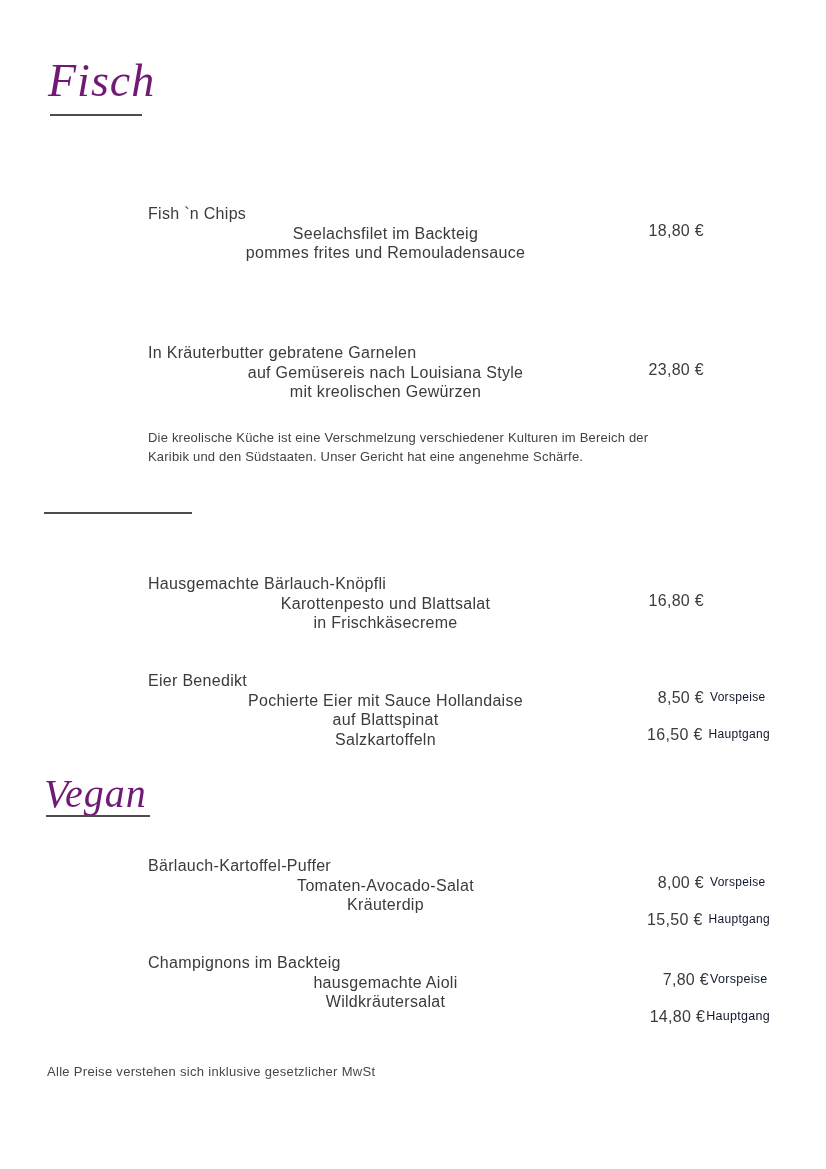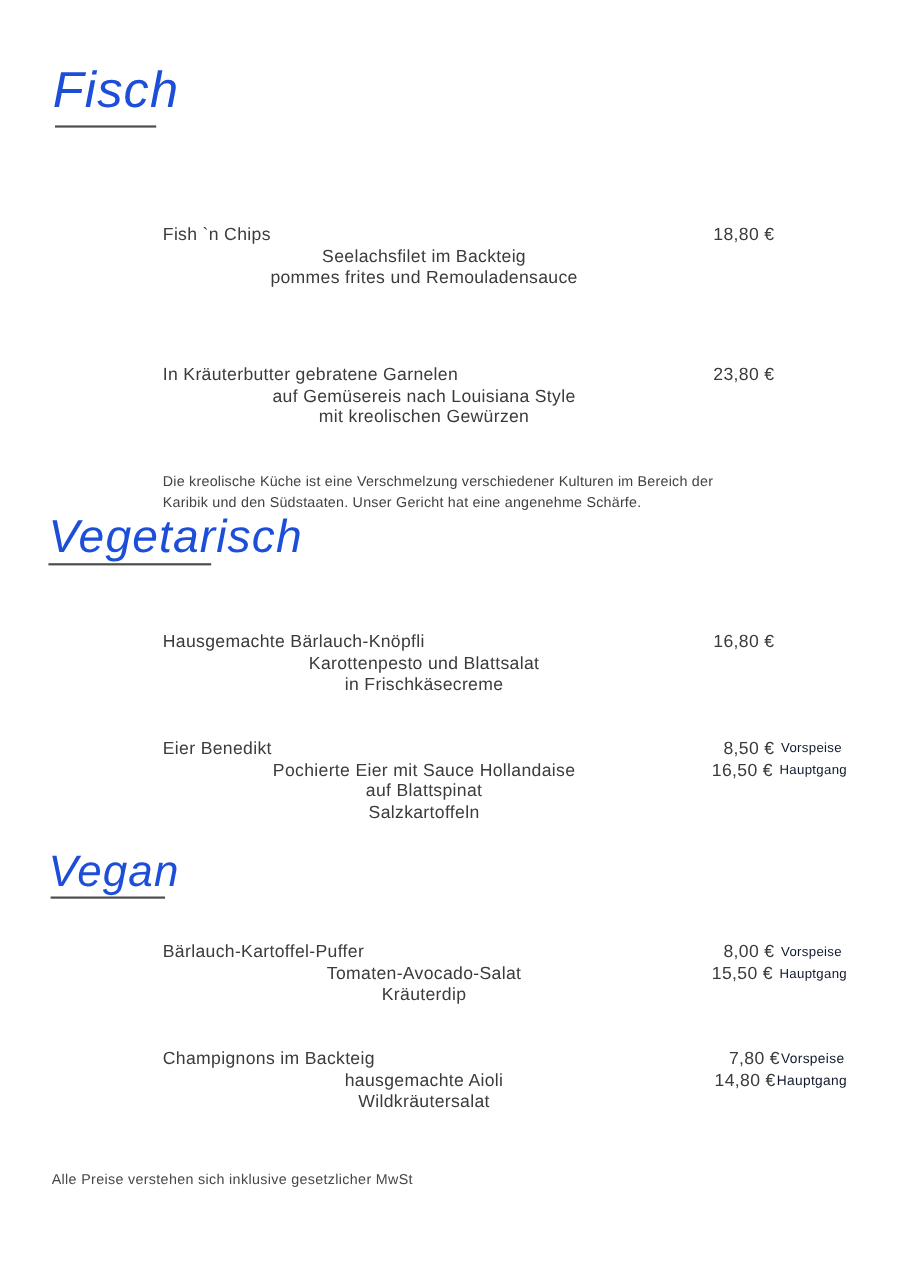--- a/index.html
+++ b/index.html
@@ -8,24 +8,24 @@
     background:#ffffff;
     font-family:"Liberation Sans", sans-serif;
     color:#3b3b3b;
     position:relative;
     overflow:hidden;
   }
   .page { position:absolute; inset:0; background:#ffffff; }
 
   .script-header {
     position:absolute;
-    font-family:Liberation Sans, sans-serif;
+    font-family:Liberation Serif, serif;
     font-style:italic;
     font-weight:400;
-    color:#1d4ed8;
+    color:#701a75;
     white-space:nowrap;
     letter-spacing:1px;
   }
   .section-underline {
     position:absolute;
     height:2px;
     background:#4d4d4d;
   }
 
   .item {
@@ -37,21 +37,21 @@
     font-size:16px;
     line-height:19.5px;
     letter-spacing:0.3px;
     font-weight:300;
   }
   .item-left { flex:1 1 auto; min-width:0; }
   .item-name { white-space:nowrap; }
   .item-detail { padding-left:48px; white-space:nowrap;text-align:center; }
 
   .prices { flex:0 0 195px; }
-  .price-line { display:flex; align-items:flex-start; }
+  .price-line { display:flex; align-items:flex-start;margin-top:17px; }
   .price-amount { flex:1 1 auto; text-align:right; white-space:nowrap; }
   .price-label {
     flex:0 0 60px;
     font-size:12px;
     padding-left:6px;
     white-space:nowrap;
     color:#0f172a;
   }
   .prices.tight .price-label { padding-left:1px; font-size:12.5px; }
 
@@ -89,37 +89,36 @@
       <div class="item-detail">pommes frites und Remouladensauce</div>
     </div>
     <div class="prices">
       <div class="price-line">
         <span class="price-amount">18,80 €</span>
         <span class="price-label"></span>
       </div>
     </div>
   </div>
 
-  <div class="item" style="top:331px;">
+  <div class="item" style="top:343px;">
     <div class="item-left">
       <div class="item-name">In Kräuterbutter gebratene Garnelen</div>
       <div class="item-detail">auf Gemüsereis nach Louisiana Style</div>
       <div class="item-detail">mit kreolischen Gewürzen</div>
     </div>
     <div class="prices">
       <div class="price-line">
         <span class="price-amount">23,80 €</span>
         <span class="price-label"></span>
       </div>
     </div>
   </div>
 
   <div class="note" style="top:428px;">Die kreolische Küche ist eine Verschmelzung verschiedener Kulturen im Bereich der Karibik und den Südstaaten. Unser Gericht hat eine angenehme Schärfe.</div>
 
-  <div class="script-header" style="left:44px; top:464px; font-size:42px;">Vegetarisch</div>
   <div class="section-underline" style="left:44px; top:512px; width:148px;"></div>
 
   <div class="item" style="top:574px;">
     <div class="item-left">
       <div class="item-name">Hausgemachte Bärlauch-Knöpfli</div>
       <div class="item-detail">Karottenpesto und Blattsalat</div>
       <div class="item-detail">in Frischkäsecreme</div>
     </div>
     <div class="prices">
       <div class="price-line">

